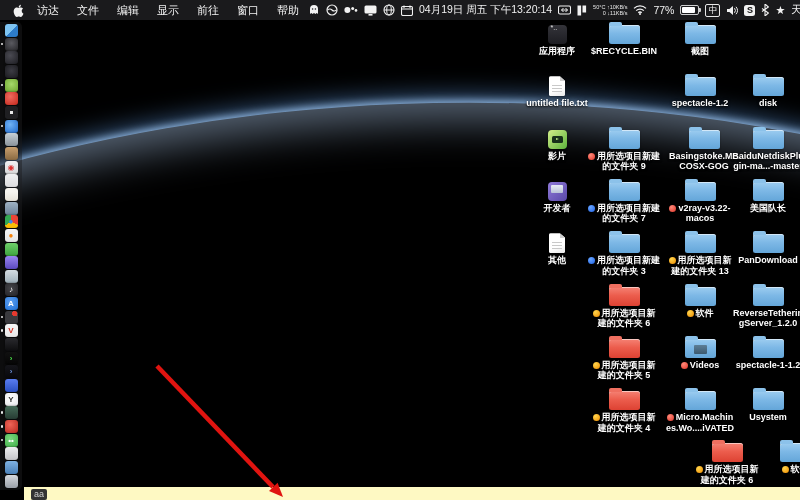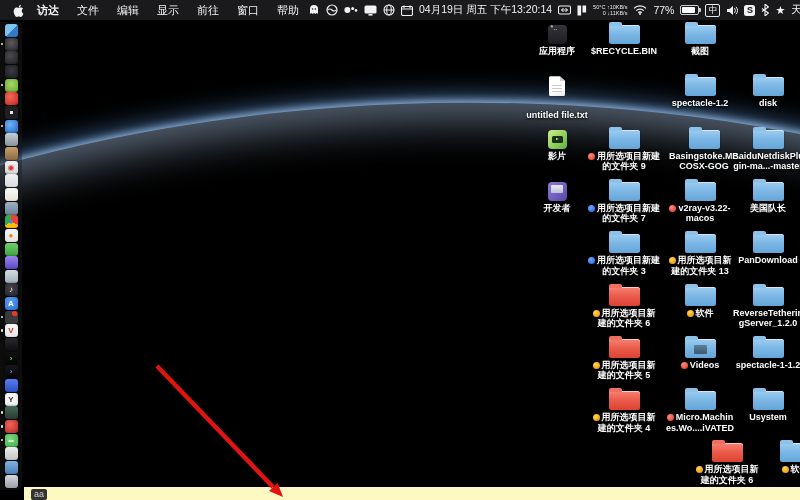--- a/index.html
+++ b/index.html
@@ -6,21 +6,21 @@
   body{width:800px;height:500px;overflow:hidden;position:relative;background:#000;
        font-family:"Liberation Sans","DejaVu Sans",sans-serif;}
 
   
   #menubar{position:absolute;top:0;left:0;width:800px;height:20px;background:#1a1a1c;
            display:flex;align-items:center;color:#f2f2f2;font-size:11px;z-index:60;}
   #menubar .mleft{display:flex;align-items:center;gap:0;padding-left:8px;}
   .apple{width:20px;text-align:center;}
   .apple svg{width:11px;height:13px;vertical-align:-2px;}
   .mitem{padding:0 9px;white-space:nowrap;}
-  .mitem.first{font-weight:700;}
+  .mitem.first{font-weight:400;}
   #menubar .mright{margin-left:auto;display:flex;align-items:center;gap:6px;padding-right:6px;}
   .sicon{display:inline-flex;align-items:center;justify-content:center;}
   .sicon svg{display:block;}
   .mtime{white-space:nowrap;font-size:10.5px;}
   .netstats{display:flex;flex-direction:column;align-items:flex-end;font-size:5.5px;line-height:6px;color:#e8e8e8;white-space:nowrap;}
   .battery{position:relative;width:17px;height:8px;border:1px solid #cfcfcf;border-radius:2px;}
   .battery:after{content:'';position:absolute;right:-3px;top:2px;width:2px;height:4px;background:#cfcfcf;border-radius:0 1px 1px 0;}
   .battery .fill{position:absolute;left:1px;top:1px;bottom:1px;width:77%;background:#fff;border-radius:1px;}
   .imebadge{border:1px solid #e8e8e8;border-radius:2px;font-size:9px;line-height:11px;padding:0 2px;}
   .sbadge{background:#f2f2f2;color:#111;font-weight:700;font-size:9px;line-height:11px;width:11px;text-align:center;border-radius:2.5px;}
@@ -344,21 +344,21 @@
       </div>
     </div>
     <div class="dicon" style="left: 662px; top: 22px;">
       <div class="icwrap">
         <div class="folder"></div>
       </div>
       <div class="dlabel">
         <div>截图</div>
       </div>
     </div>
-    <div class="dicon" style="left: 519px; top: 74.3px; gap: 12px;">
+    <div class="dicon" style="left: 519px; top: 74.3px;">
       <div class="icwrap">
         <div class="doc"></div>
       </div>
       <div class="dlabel">
         <div>untitled file.txt</div>
       </div>
     </div>
     <div class="dicon" style="left: 662px; top: 74.3px;">
       <div class="icwrap">
         <div class="folder"></div>
@@ -435,20 +435,28 @@
         <div><span class="ddot red"></span>v2ray-v3.22-</div>
         <div>macos</div>
       </div>
     </div>
     <div class="dicon" style="left: 730px; top: 178.9px;">
       <div class="icwrap">
         <div class="folder"></div>
       </div>
       <div class="dlabel">
         <div>美国队长</div>
+      </div>
+    </div>
+    <div class="dicon" style="left: 519px; top: 231.2px;">
+      <div class="icwrap">
+        <div class="doc"></div>
+      </div>
+      <div class="dlabel">
+        <div>其他</div>
       </div>
     </div>
     <div class="dicon" style="left: 586px; top: 231.2px;">
       <div class="icwrap">
         <div class="folder"></div>
       </div>
       <div class="dlabel">
         <div><span class="ddot blue"></span>用所选项目新建</div>
         <div>的文件夹 3</div>
       </div>

